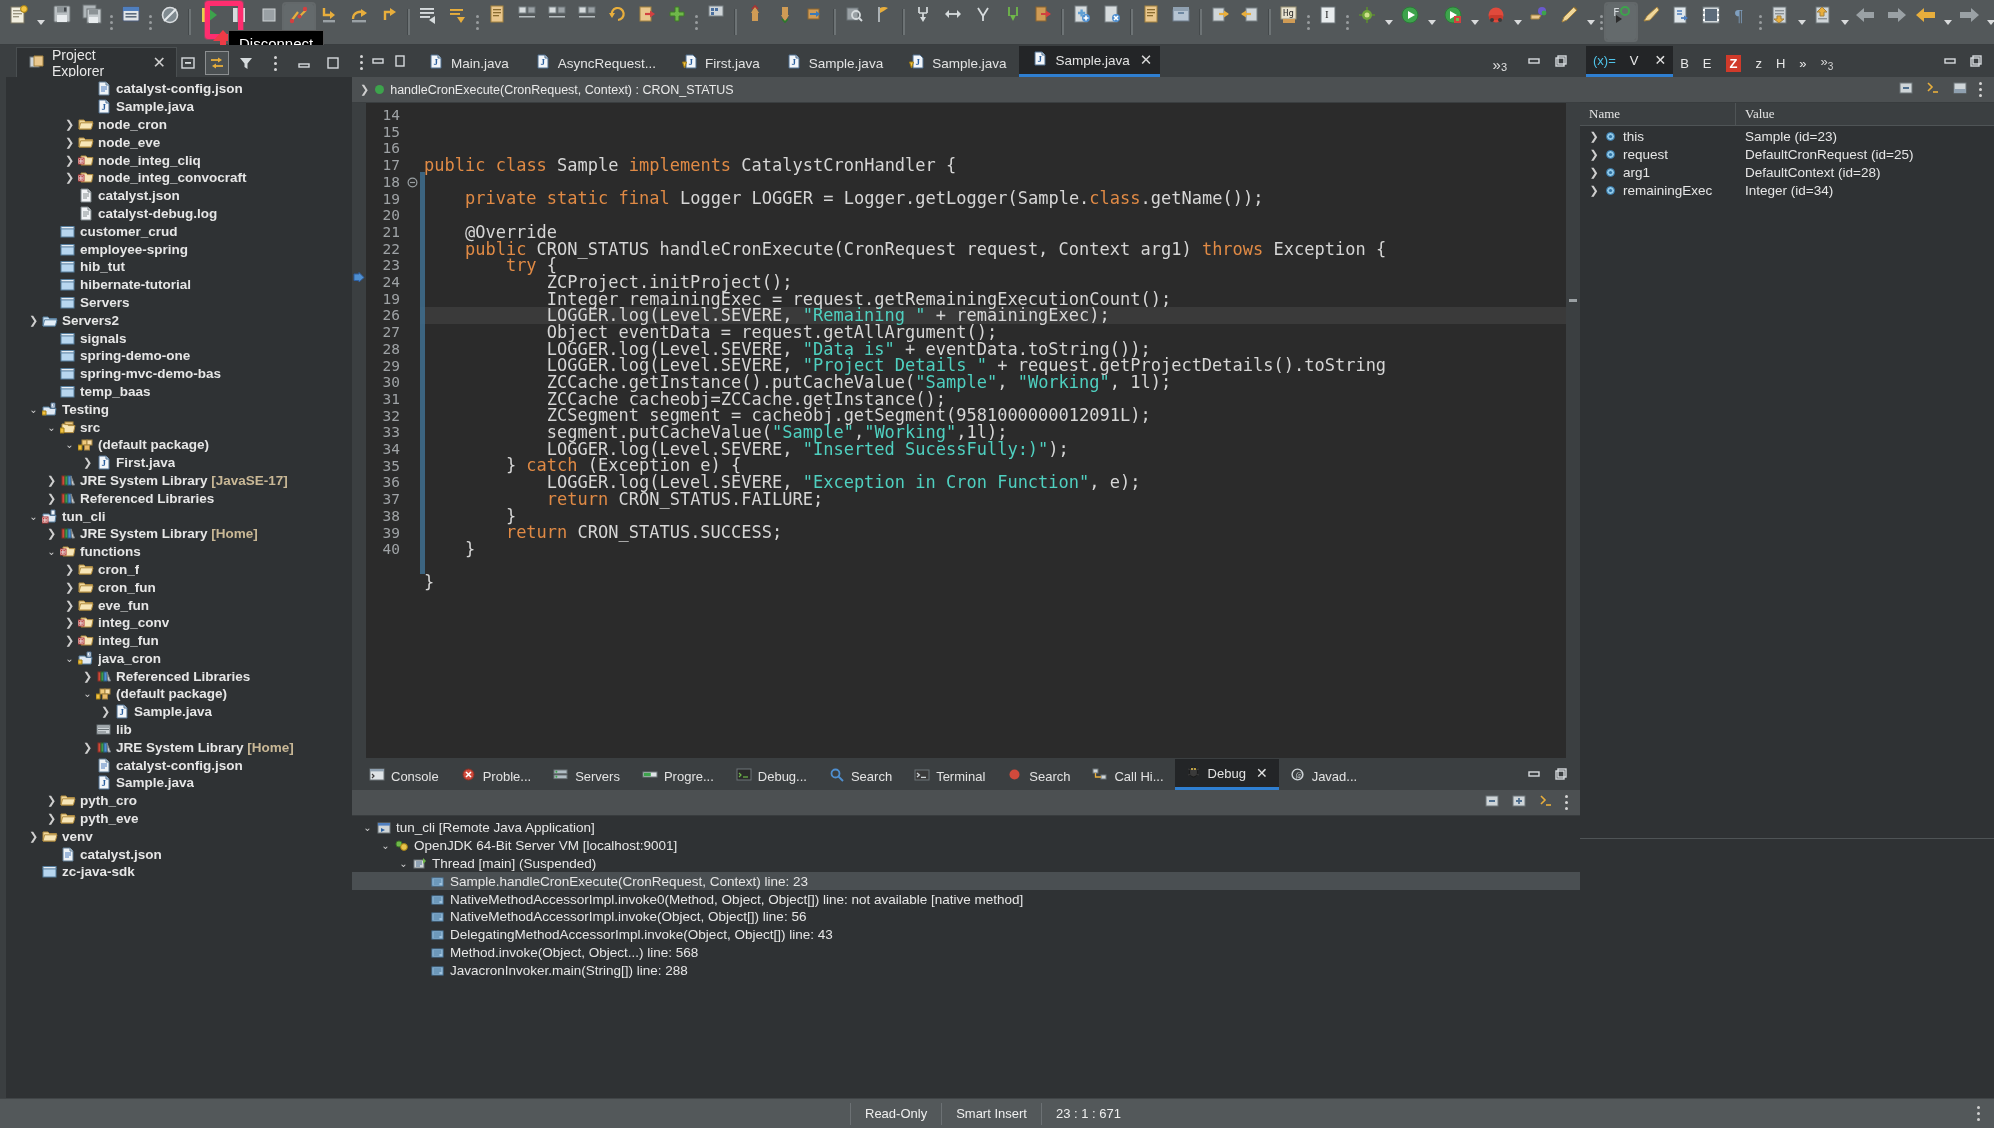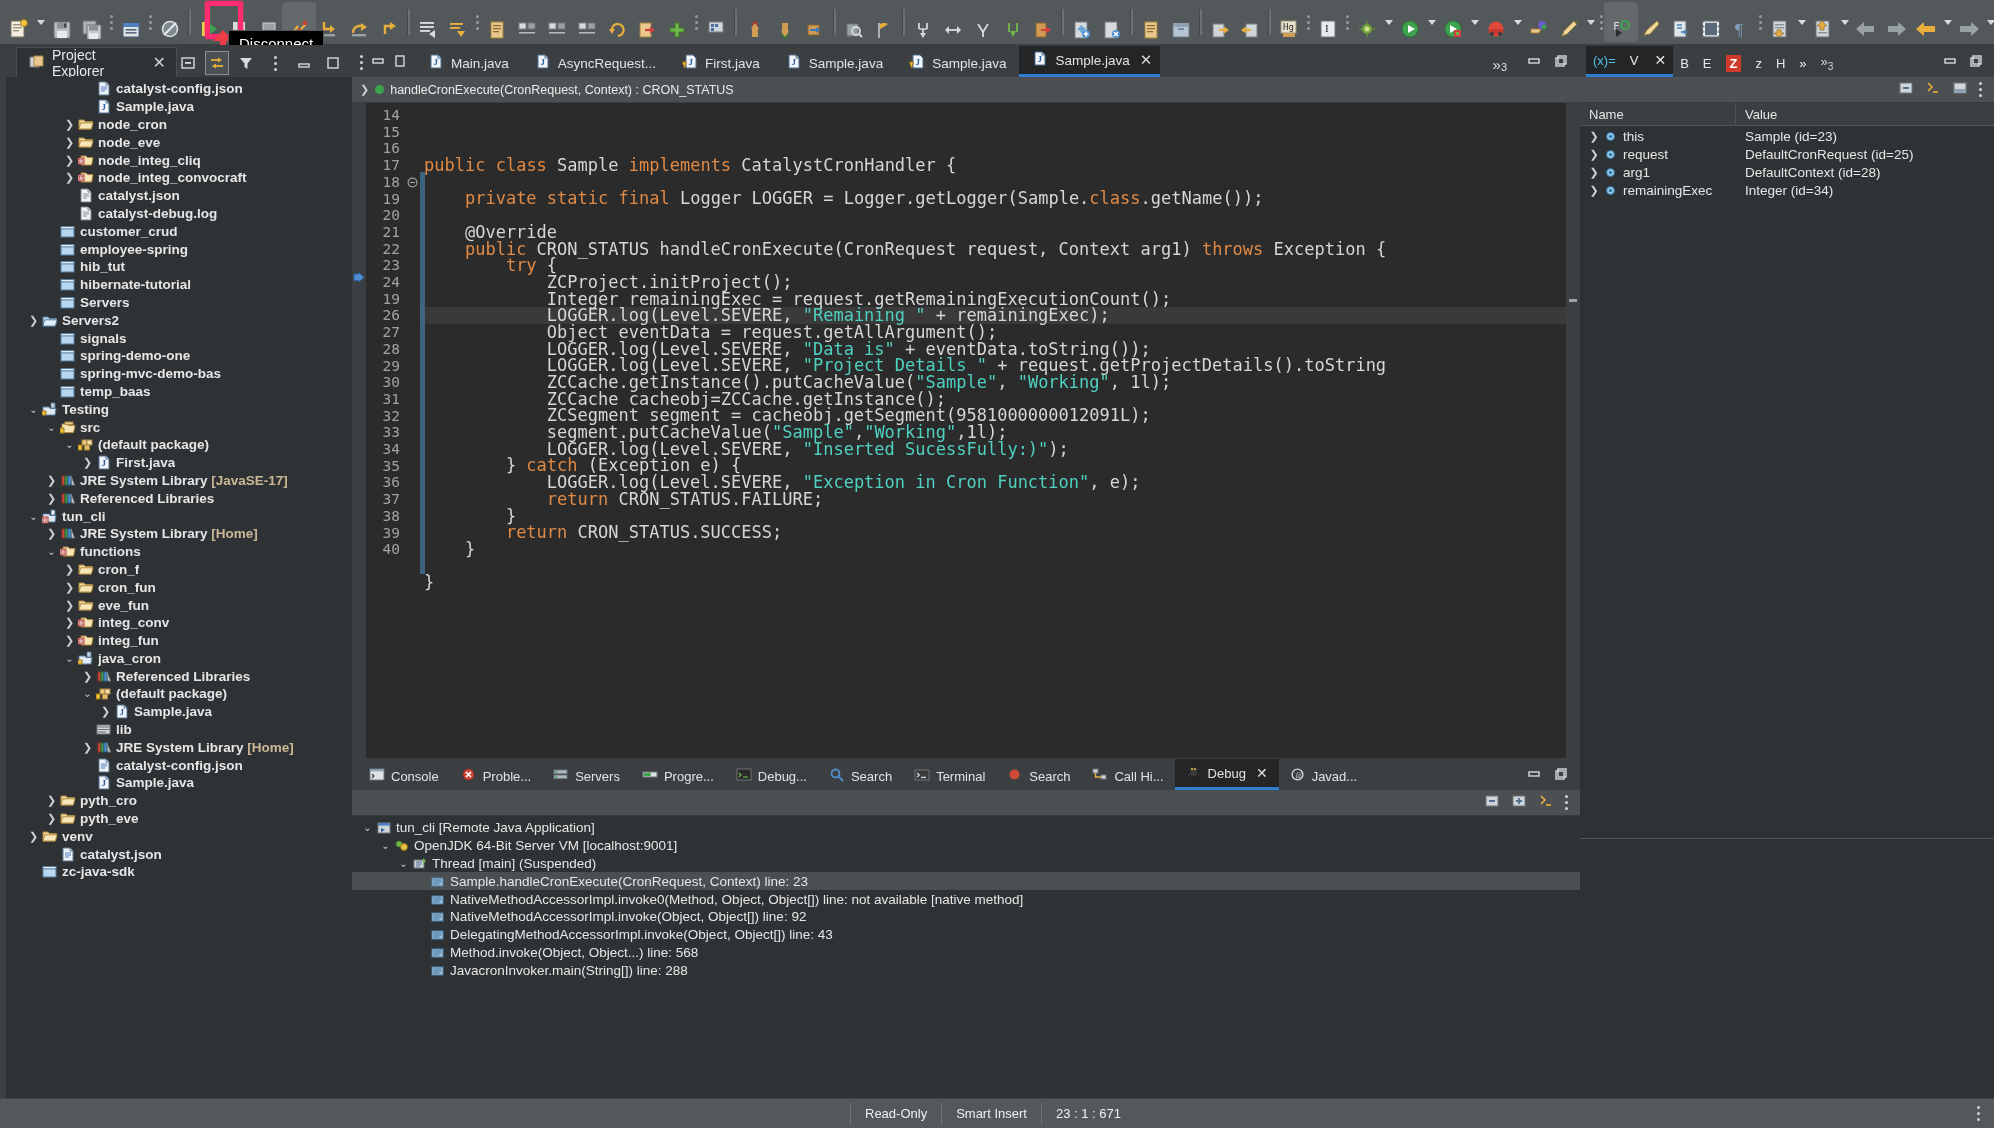--- a/index.html
+++ b/index.html
@@ -12,21 +12,21 @@
     -webkit-font-smoothing:antialiased;
   }
   .app { position:relative; width:1994px; height:1128px; display:flex; flex-direction:column; background:#3b3f41; }
 
   
   .toolbar {
     height:45px; background:#53585a; display:flex; align-items:center;
     padding:0 4px; gap:0px; flex:0 0 45px; position:relative; overflow:hidden;
     border-bottom:1px solid #3a3e40;
   }
-  .tb-item { width:30px; height:36px; display:flex; align-items:flex-end; justify-content:center; position:relative; flex:0 0 auto;text-decoration:underline;}
+  .tb-item { width:30px; height:36px; display:flex; align-items:flex-start; justify-content:center; position:relative; flex:0 0 auto;text-decoration:underline;}
   .tb-item svg { display:block; }
   .tb-sep { width:9px; height:30px; flex:0 0 auto; display:flex; align-items:center; justify-content:center;}
   .tb-sep::before { content:""; width:2px; height:26px; background:#6d7375; border-left:1px solid #44494b;}
   .tb-dots { width:9px; height:30px; flex:0 0 auto; display:flex; flex-direction:column; align-items:center; justify-content:center; gap:3px;}
   .tb-dots i { width:3px; height:3px; background:#989c9e; border-radius:50%; display:block;}
   .tb-caret { width:13px; height:36px; display:flex; align-items:center; justify-content:center; flex:0 0 auto;}
   .tb-caret::after { content:""; border-left:4px solid transparent; border-right:4px solid transparent; border-top:5px solid #d9dbdc;}
   .tb-hl { outline:2px solid #63686a; background:#646a6c; border-radius:2px;}
   .highlight-box {
     position:absolute; left:205px; top:1px; width:38px; height:38px;
@@ -109,21 +109,21 @@
 
   
   .right { width:414px; flex:0 0 414px; display:flex; flex-direction:column; background:#3b3f41;}
   .rt-tabbar { height:32px; display:flex; align-items:flex-end; background:#3b3f41; padding-left:6px;}
   .rt-tab { height:28px; display:flex; align-items:center; gap:5px; padding:0 7px; font-size:13px; white-space:nowrap;}
   .rt-tab.active { background:#232527; border-bottom:3px solid #2f7fd1; height:31px; color:#e3e3e3;}
   .rt-tab .x { font-size:14px; margin-left:2px;}
   .rt-winbtns { margin-left:auto; display:flex; gap:12px; align-items:center; padding:0 11px 6px 6px;}
   .rt-toolbar { height:26px; background:#4c5052; display:flex; align-items:center; justify-content:flex-end; gap:11px; padding-right:12px; border-bottom:1px solid #383c3e;}
   .var-head { height:23px; display:flex; background:#3b3f41; border-bottom:1px solid #4f5456; font-size:13px; color:#e5e5e5;}
-  .var-head div { display:flex; align-items:center; padding-left:9px;}
+  .var-head div { display:flex; align-items:center; padding-left:9px;font-family:Liberation Serif, serif;}
   .vh-name { width:156px; flex:0 0 156px; border-right:1px solid #4f5456;}
   .vh-val { flex:1; }
   .var-body { flex:1; background:#2f3234; overflow:hidden; padding-top:2px;}
   .vrow { height:17.8px; display:flex; align-items:center; font-size:13.5px; color:#e6e6e6; white-space:nowrap;}
   .vrow .vname { width:156px; flex:0 0 156px; display:flex; align-items:center; padding-left:6px;}
   .vrow .vval { flex:1; padding-left:9px;}
   .right-lower { height:260px; background:#2f3234; border-top:1px solid #4f5456;}
 
   
   .status { height:30px; flex:0 0 30px; background:#53585a; display:flex; align-items:center; font-size:13px; color:#efefef; border-top:1px solid #414547;}
@@ -1590,21 +1590,21 @@
             </div>
             <div class="brow">
               <span style="display:inline-block;width:62px"></span>
               <span class="tw" style="width:15px;display:inline-flex;justify-content:center"></span>
               <span class="ico">
                 <svg width="16" height="15" viewBox="0 0 16 15">
                   <rect x="2" y="4" width="11" height="8" fill="#9fc3df" stroke="#4f7fa5"></rect>
                   <path d="M3.4 6 h8 M3.4 8 h8 M3.4 10 h6" stroke="#3a6f96" stroke-width="1"></path>
                 </svg>
               </span>
-              <span>NativeMethodAccessorImpl.invoke(Object, Object[]) line: 92</span>
+              <span>NativeMethodAccessorImpl.invoke(Object, Object[]) line: 56</span>
             </div>
             <div class="brow">
               <span style="display:inline-block;width:62px"></span>
               <span class="tw" style="width:15px;display:inline-flex;justify-content:center"></span>
               <span class="ico">
                 <svg width="16" height="15" viewBox="0 0 16 15">
                   <rect x="2" y="4" width="11" height="8" fill="#9fc3df" stroke="#4f7fa5"></rect>
                   <path d="M3.4 6 h8 M3.4 8 h8 M3.4 10 h6" stroke="#3a6f96" stroke-width="1"></path>
                 </svg>
               </span>

